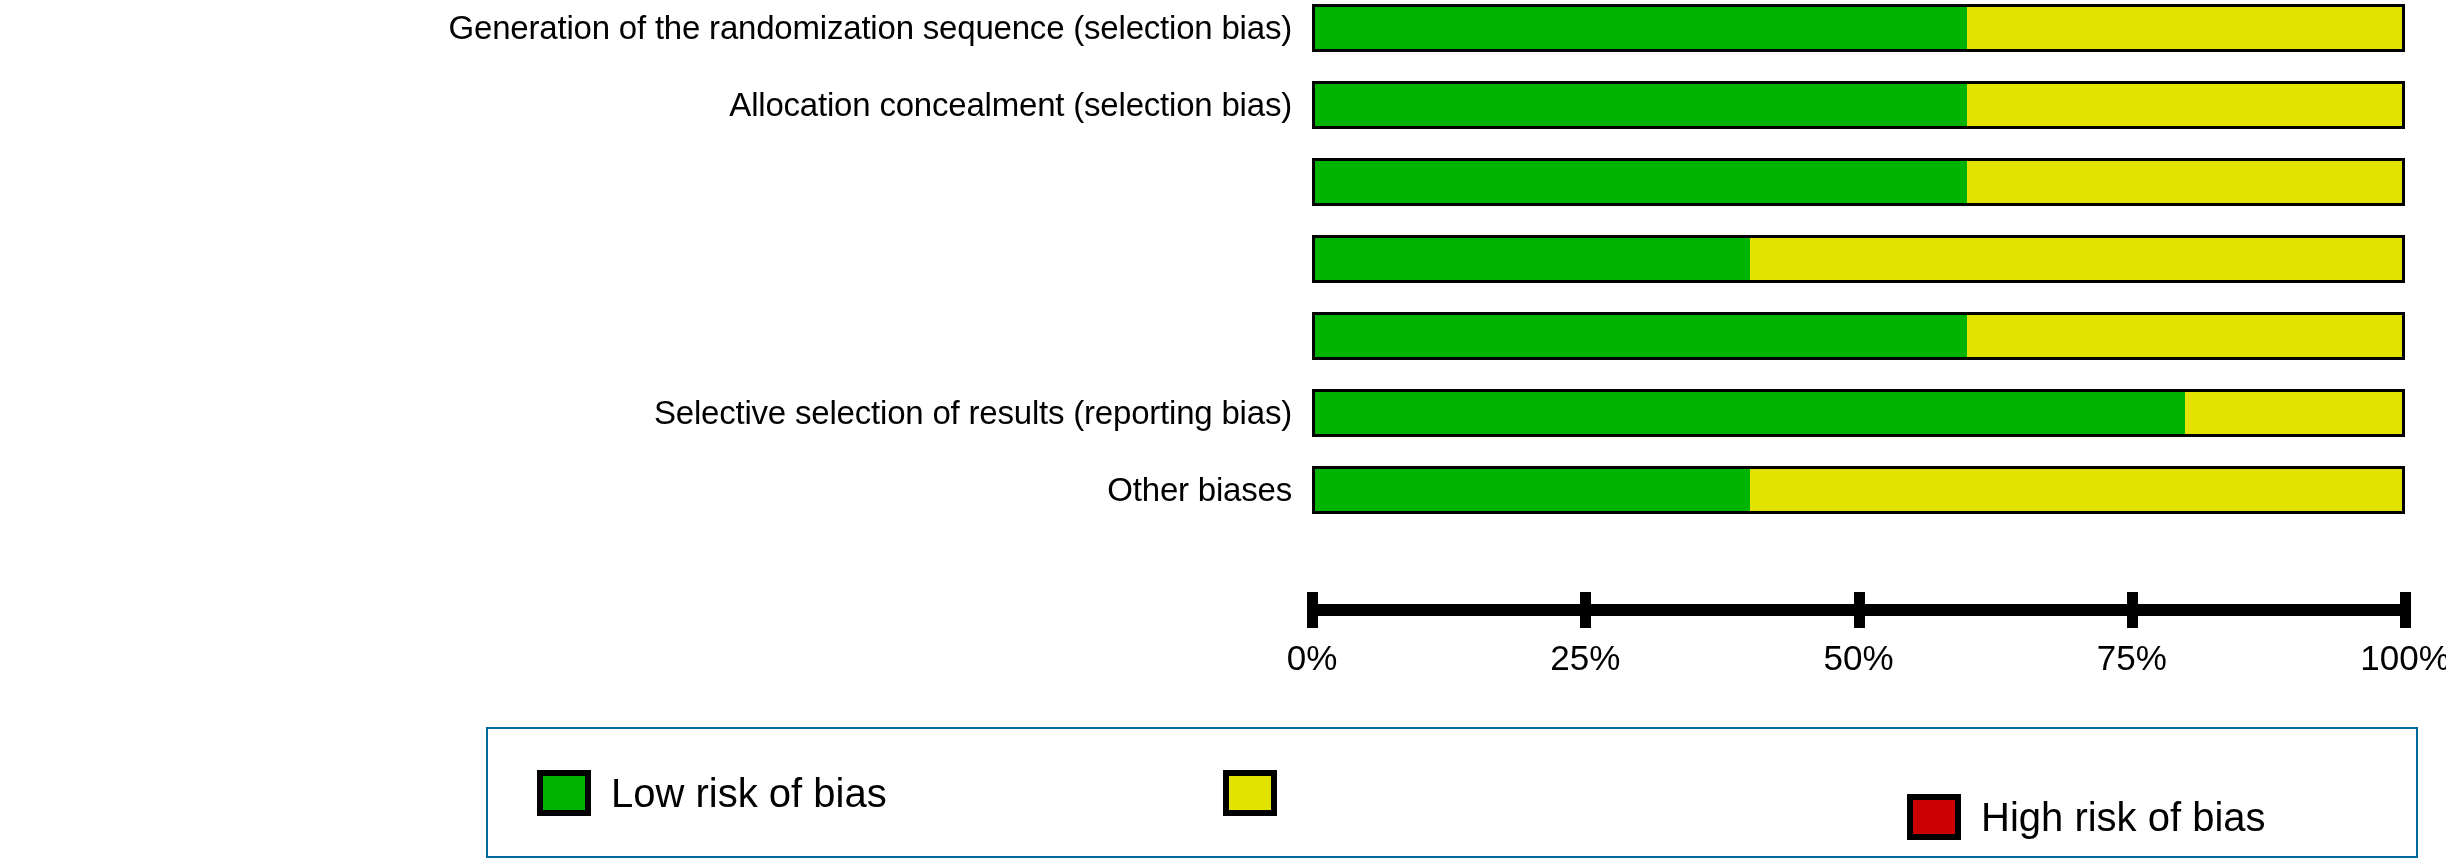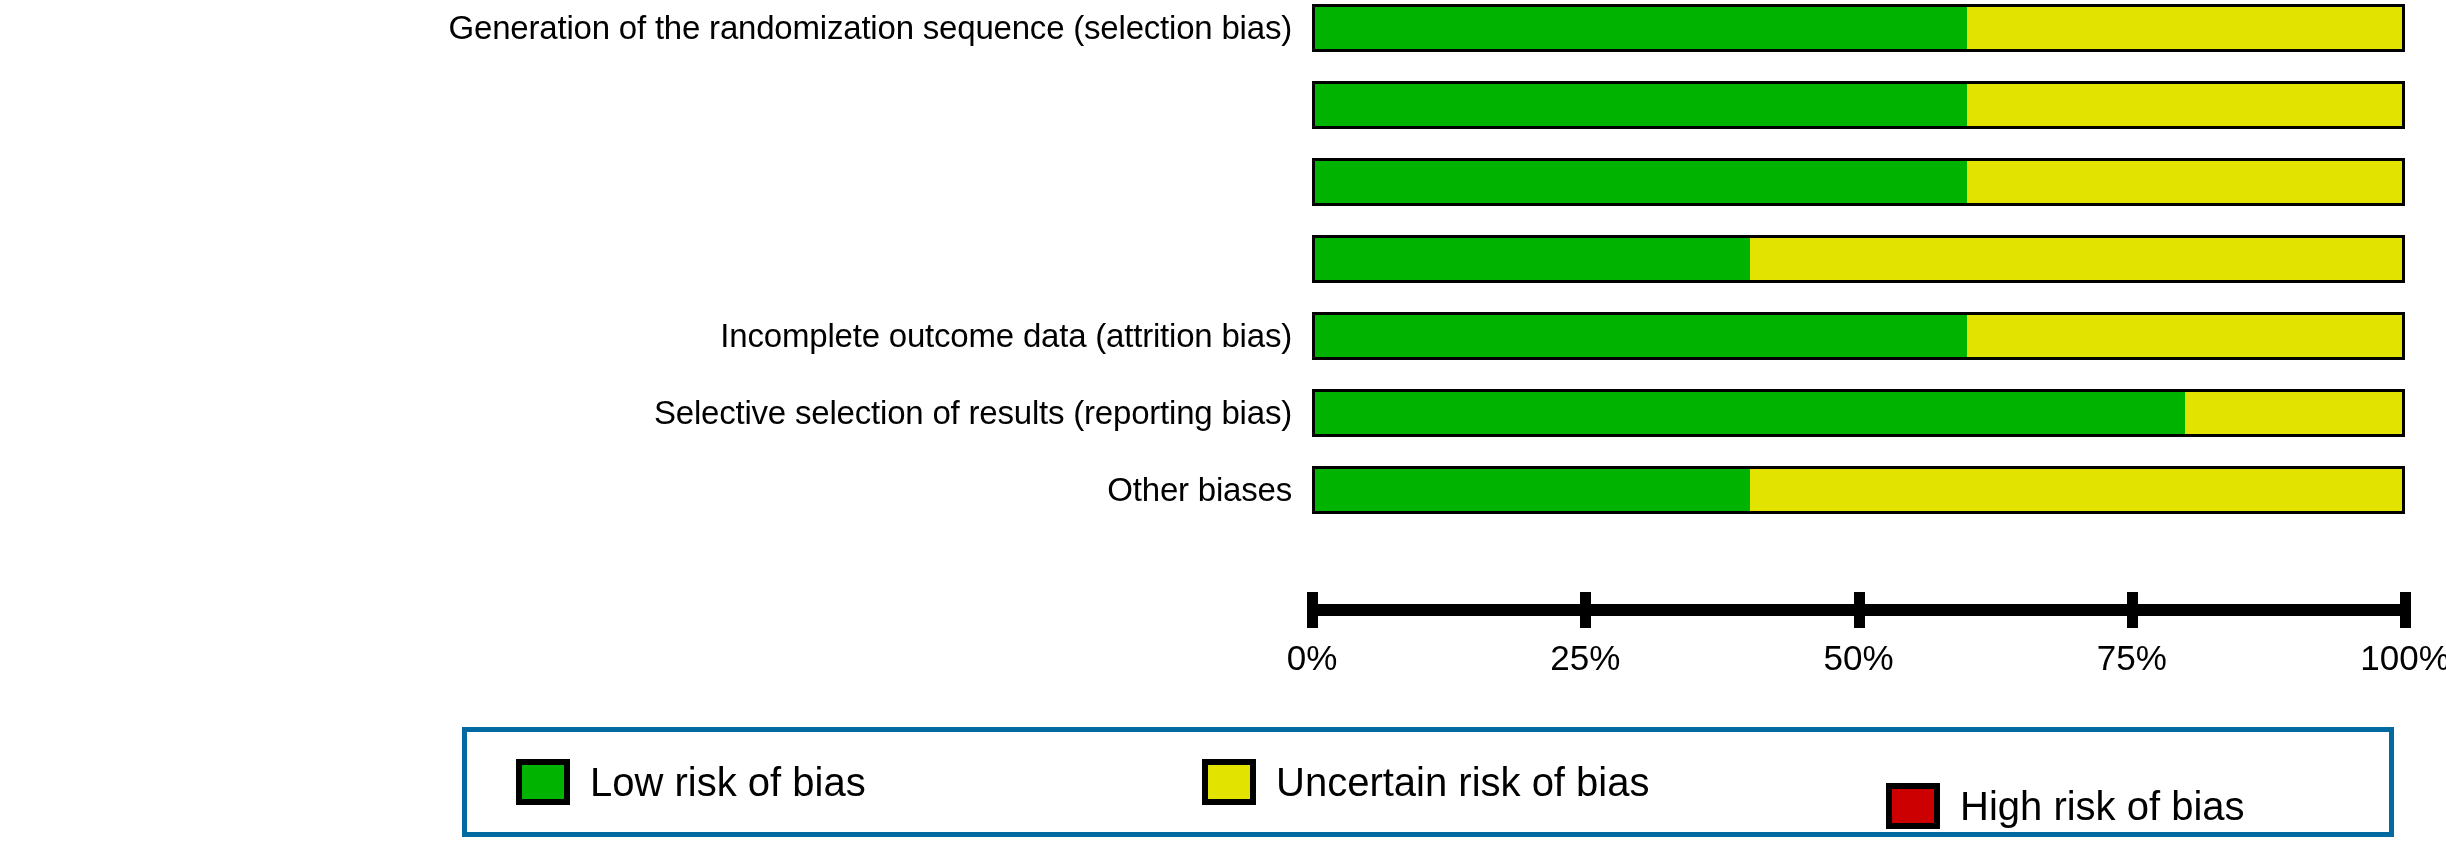--- a/index.html
+++ b/index.html
@@ -78,26 +78,26 @@
     font-size: 35px;
     color: #000000;
     white-space: nowrap;
     transform: translateX(-50%);
     line-height: 1;
   }
 
   
   #legend {
     position: absolute;
-    left: 462px;
+    left: 486px;
     top: 727px;
     width: 1932px;
-    height: 110px;
+    height: 131px;
     box-sizing: border-box;
-    border: 5px solid #0369a1;
+    border: 2px solid #0369a1;
     background: #ffffff;
     display: flex;
     align-items: center;
   }
   .legend-item {
     display: flex;
     align-items: center;
     position: absolute;
     top: 50%;
     transform: translateY(-50%);
@@ -127,39 +127,39 @@
 
   <div id="rows-container">
       <div class="row" style="top: 4px;">
         <div class="row-label">Generation of the randomization sequence (selection bias)</div>
         <div class="bar">
           <div class="seg seg-low" style="width: 60%; background: rgb(0, 179, 0);"></div>
           <div class="seg seg-unc" style="width: 40%; background: rgb(227, 227, 0);"></div>
         </div>
       </div>
       <div class="row" style="top: 81px;">
+        <div class="row-label">Allocation concealment (selection bias)</div>
         <div class="bar">
           <div class="seg seg-low" style="width: 60%; background: rgb(0, 179, 0);"></div>
           <div class="seg seg-unc" style="width: 40%; background: rgb(227, 227, 0);"></div>
         </div>
       </div>
       <div class="row" style="top: 158px;">
         <div class="bar">
           <div class="seg seg-low" style="width: 60%; background: rgb(0, 179, 0);"></div>
           <div class="seg seg-unc" style="width: 40%; background: rgb(227, 227, 0);"></div>
         </div>
       </div>
       <div class="row" style="top: 235px;">
         <div class="bar">
           <div class="seg seg-low" style="width: 40%; background: rgb(0, 179, 0);"></div>
           <div class="seg seg-unc" style="width: 60%; background: rgb(227, 227, 0);"></div>
         </div>
       </div>
       <div class="row" style="top: 312px;">
-        <div class="row-label">Incomplete outcome data (attrition bias)</div>
         <div class="bar">
           <div class="seg seg-low" style="width: 60%; background: rgb(0, 179, 0);"></div>
           <div class="seg seg-unc" style="width: 40%; background: rgb(227, 227, 0);"></div>
         </div>
       </div>
       <div class="row" style="top: 389px;">
         <div class="row-label">Selective selection of results (reporting bias)</div>
         <div class="bar">
           <div class="seg seg-low" style="width: 80%; background: rgb(0, 179, 0);"></div>
           <div class="seg seg-unc" style="width: 20%; background: rgb(227, 227, 0);"></div>
@@ -187,21 +187,20 @@
       <div class="tick-label" style="left: 100%;">100%</div>
     </div>
 
   <div id="legend">
       <div class="legend-item" id="legend-item-0">
         <span class="legend-swatch" style="background: rgb(0, 179, 0);"></span>
         <span class="legend-text">Low risk of bias</span>
       </div>
       <div class="legend-item" id="legend-item-1">
         <span class="legend-swatch" style="background: rgb(227, 227, 0);"></span>
-        <span class="legend-text">Uncertain risk of bias</span>
       </div>
       <div class="legend-item" id="legend-item-2">
         <span class="legend-swatch" style="background: rgb(204, 0, 0);"></span>
         <span class="legend-text">High risk of bias</span>
       </div>
     </div>
 
 </div>
 
 </body></html>

